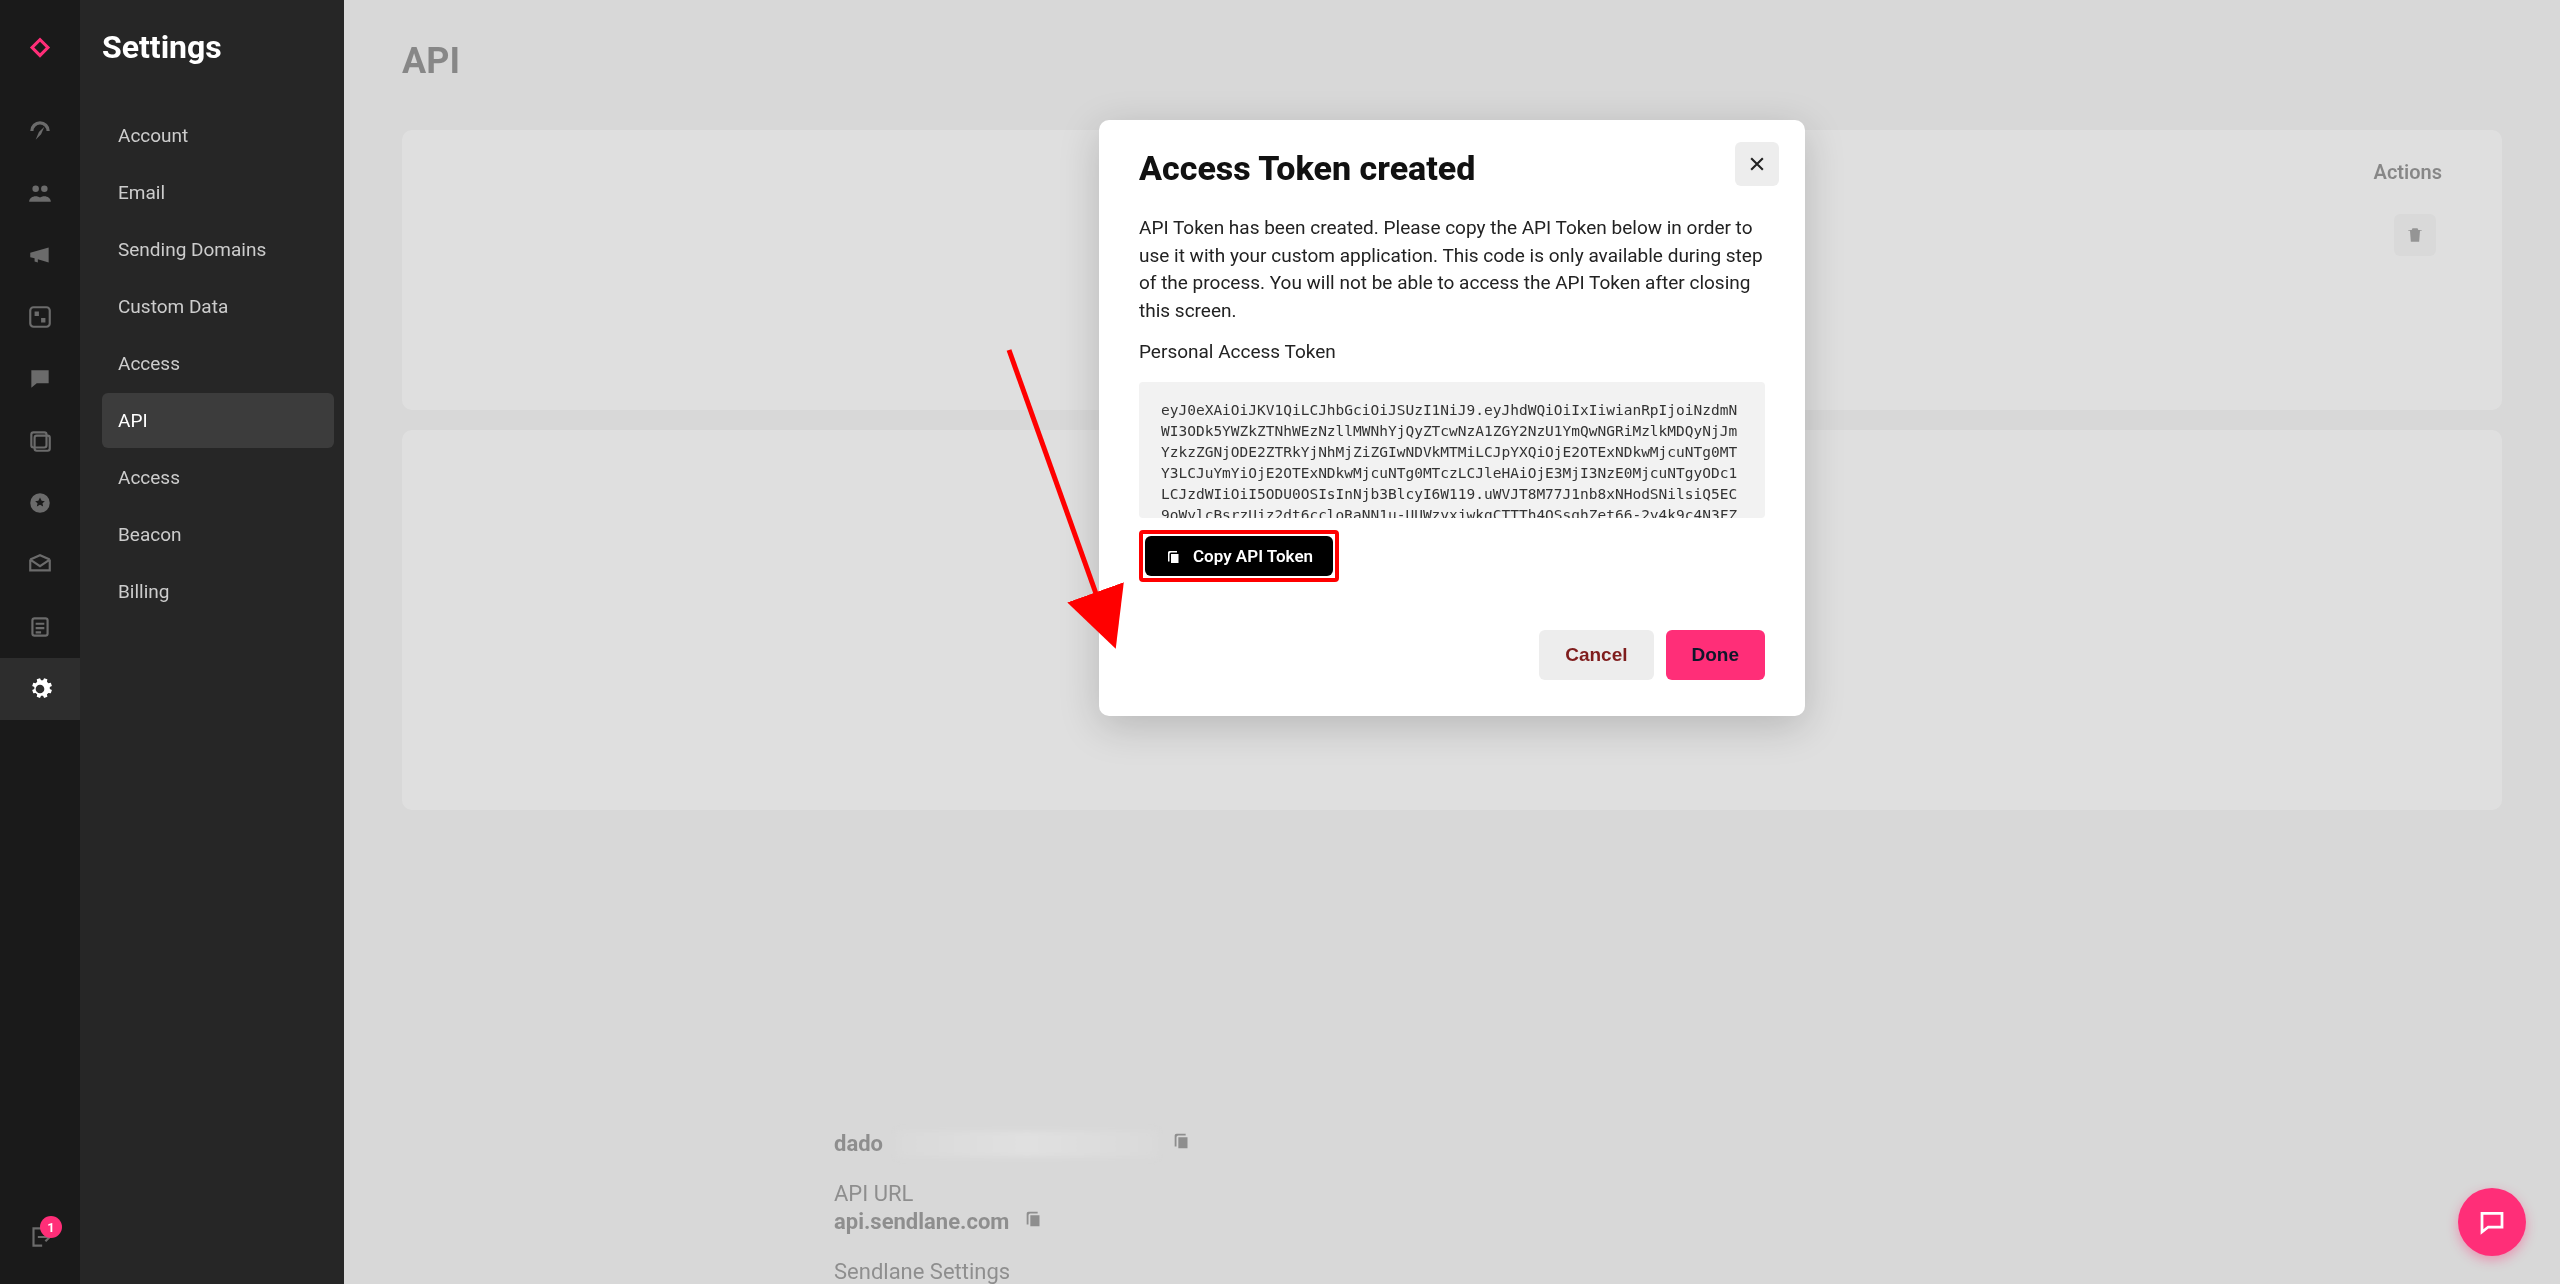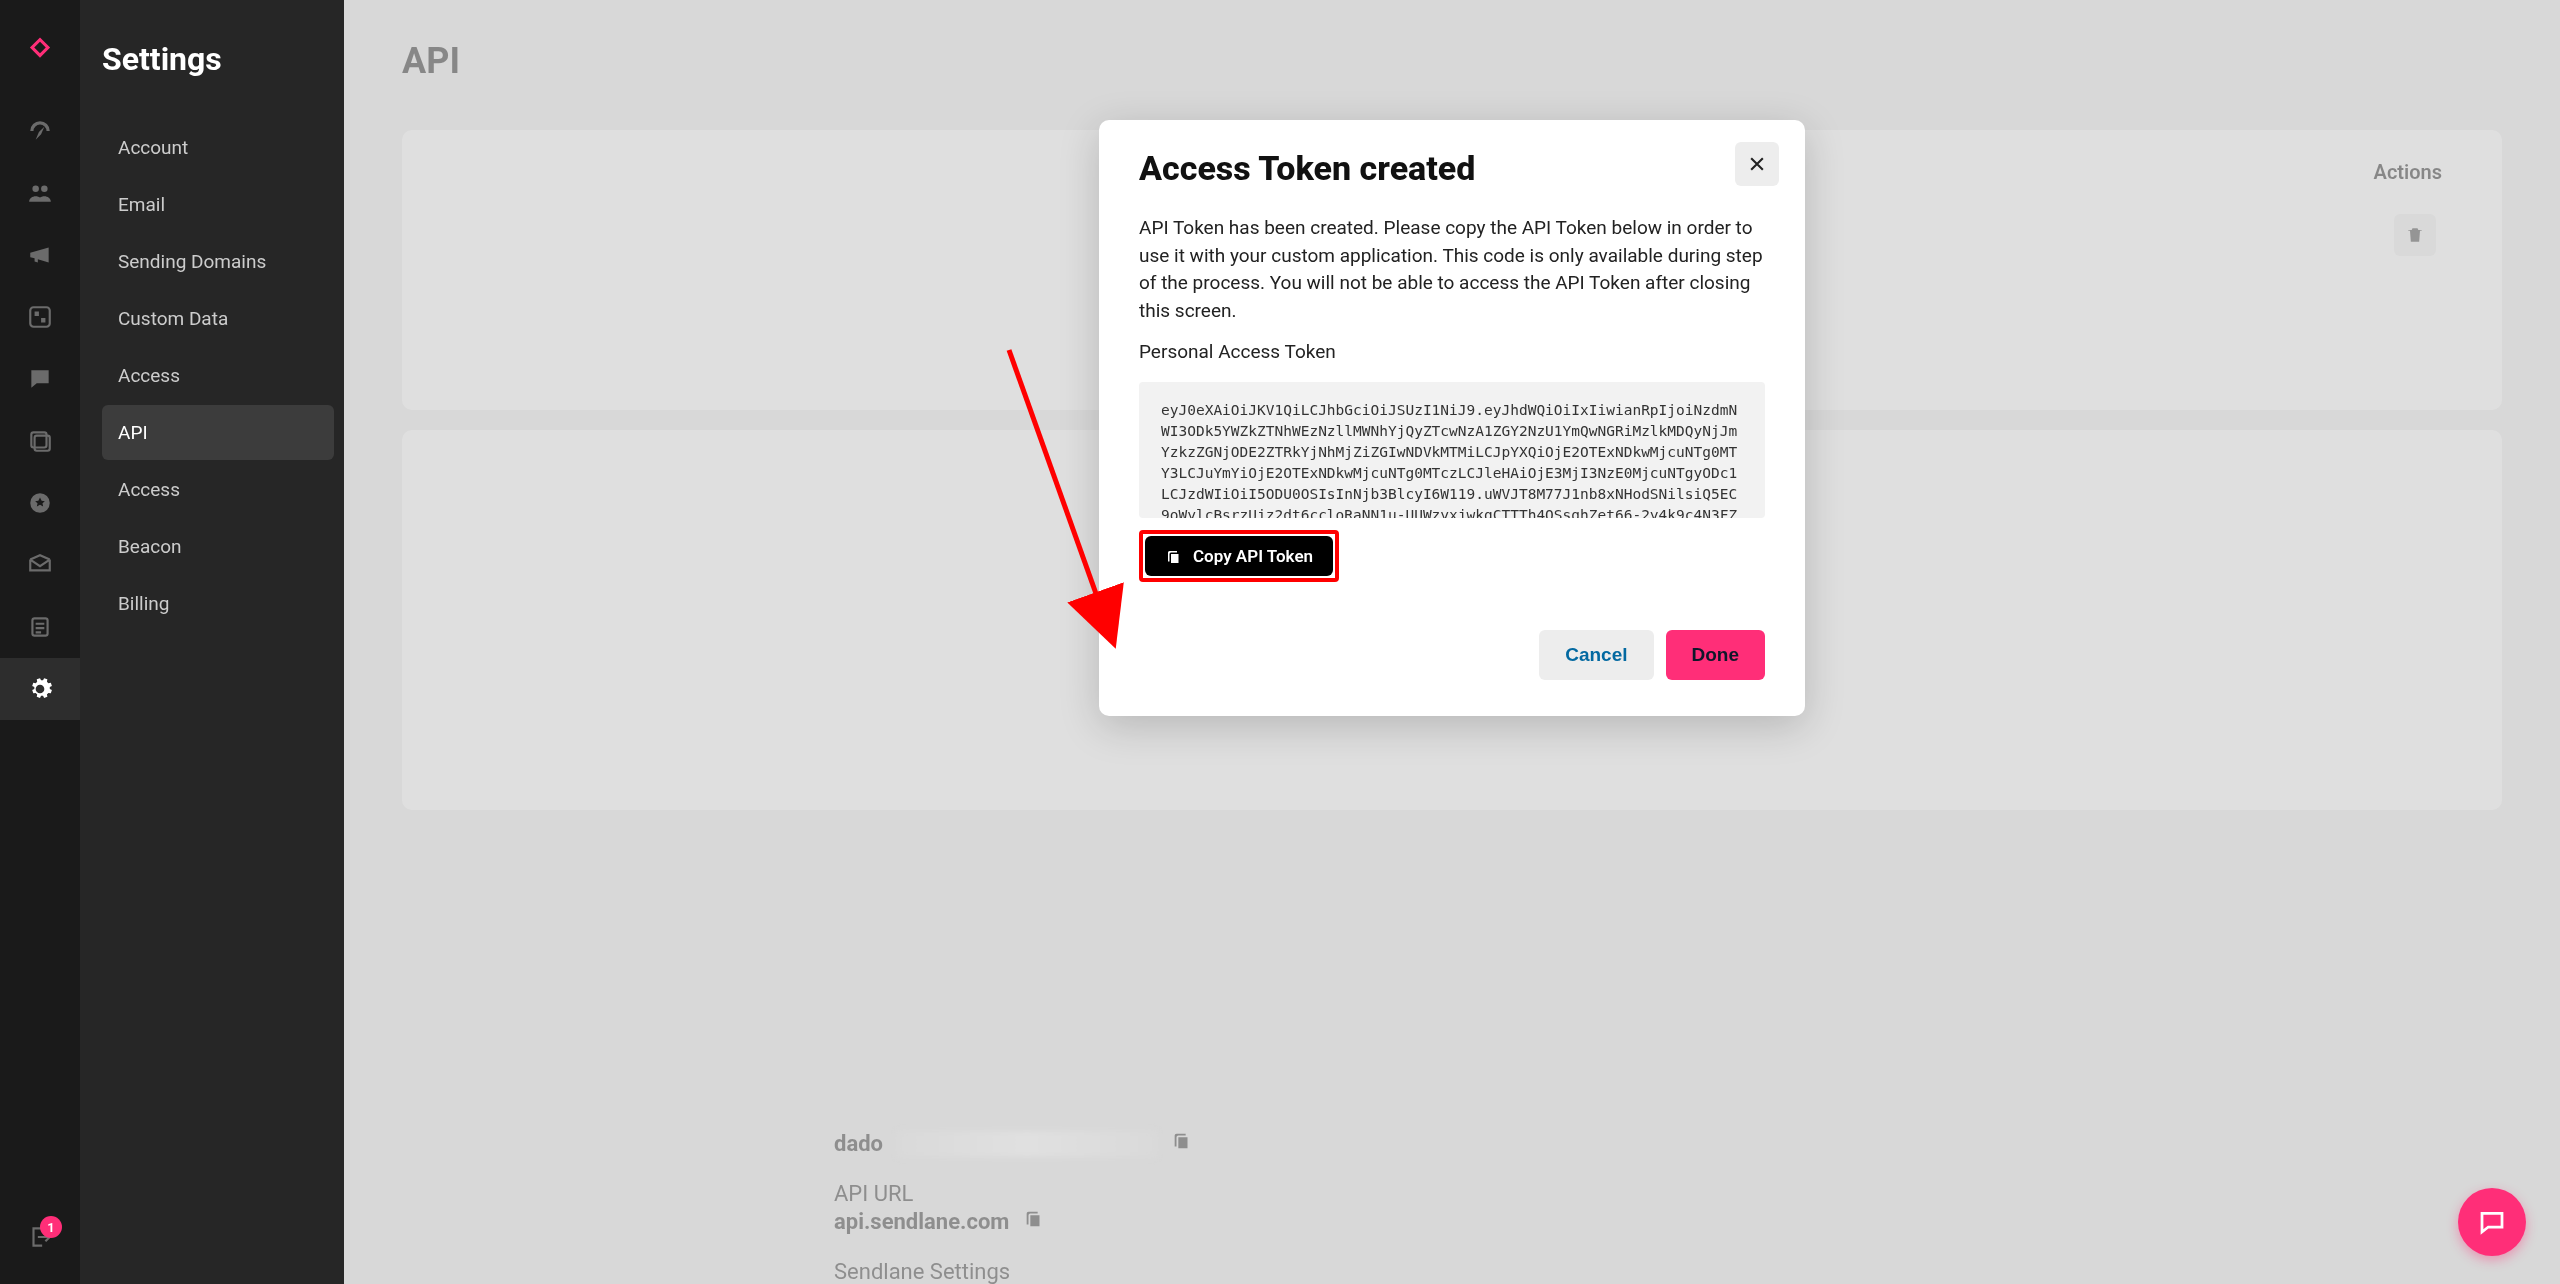--- a/index.html
+++ b/index.html
@@ -52,21 +52,21 @@
 }
 
 
 .settings-sidebar {
   position: absolute;
   left: 80px; top: 0;
   width: 264px;
   height: 100%;
   background: #262626;
   color: #ddd;
-  padding: 40px 10px 0 22px;
+  padding: 28px 10px 0 22px;
   z-index: 2;
 }
 .settings-sidebar h1 {
   color: #fff;
   font-size: 32px;
   font-weight: 700;
   margin-bottom: 42px;
 }
 .settings-nav .nav-item {
   display: block;
@@ -210,21 +210,21 @@
   margin-top: 48px;
 }
 .btn {
   padding: 14px 26px;
   font-size: 19px;
   font-weight: 600;
   border-radius: 6px;
   cursor:pointer;
   border: none;
 }
-.btn-secondary { background: #ededed; color: #0369a1; }
+.btn-secondary { background: #ededed; color: #7f1d1d; }
 .btn-primary { background: #ff2e78; color: #0f172a; }
 
 
 .arrow-svg {
   position:absolute;
   left: -100px;
   top: 220px;
   z-index: 7;
   pointer-events: none;
 }

